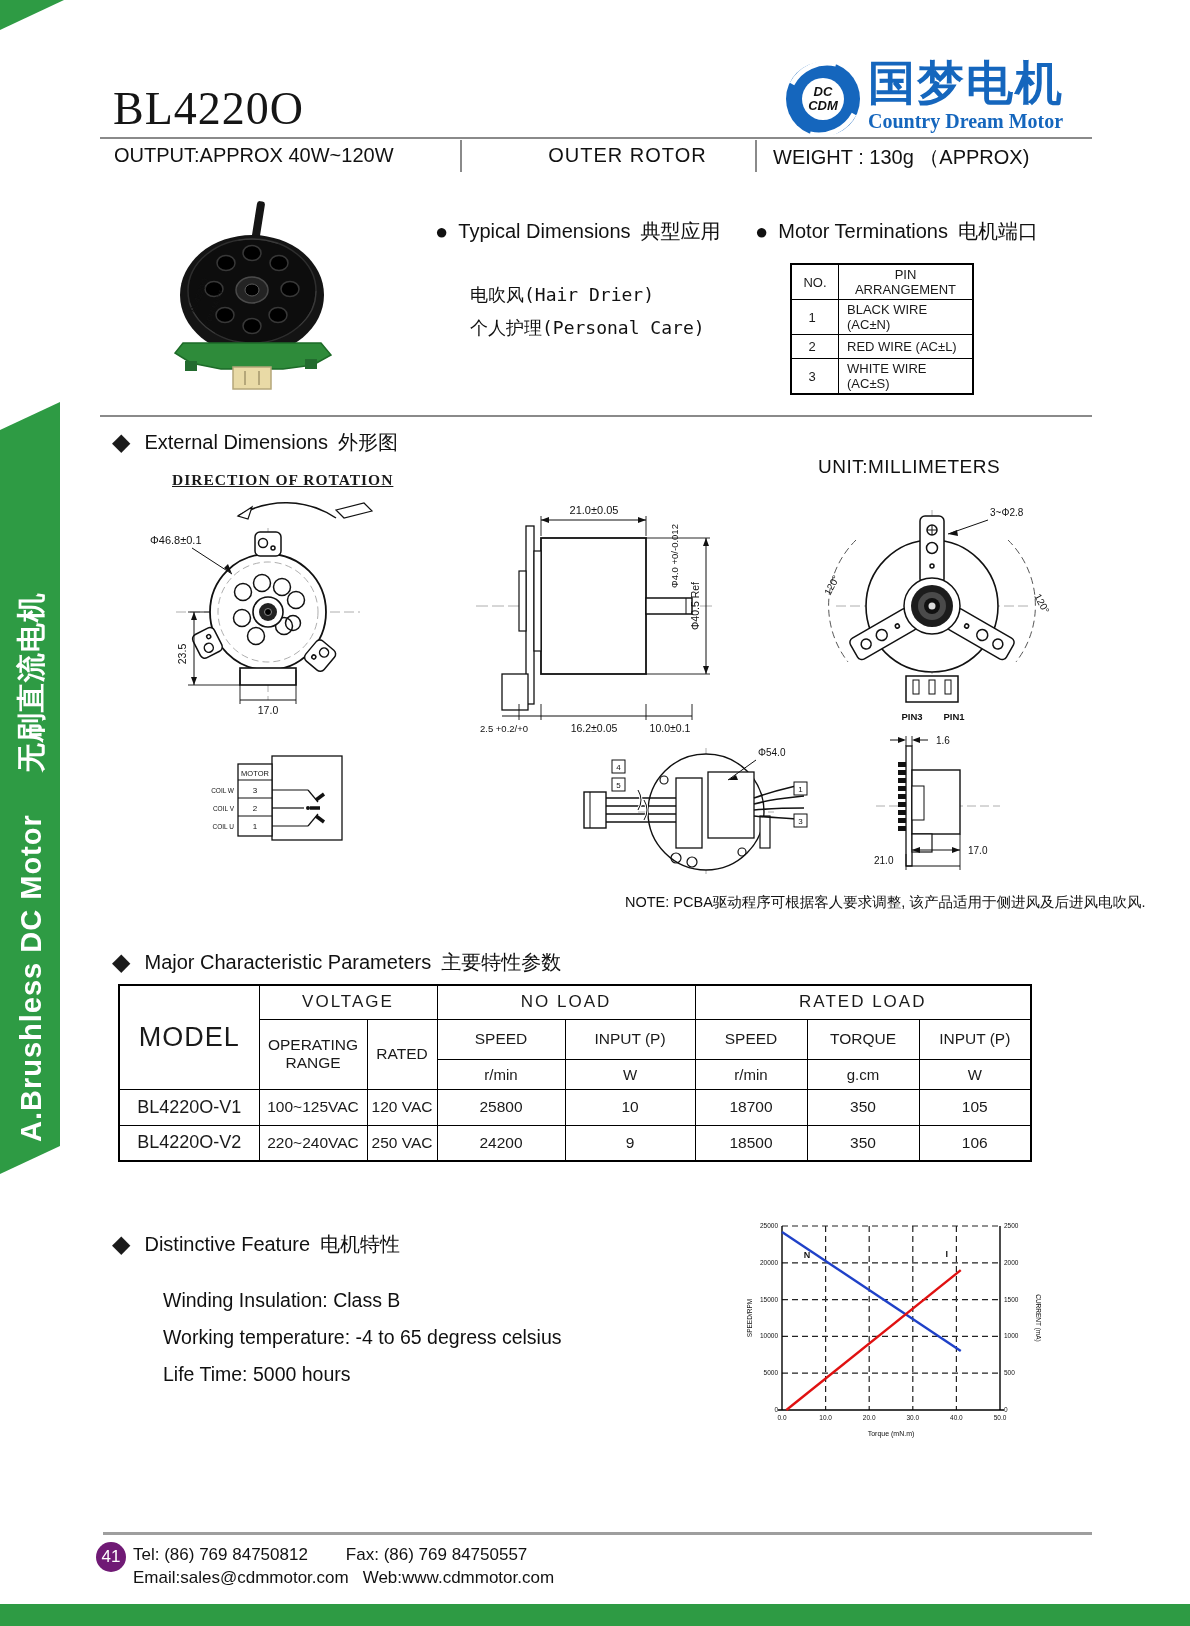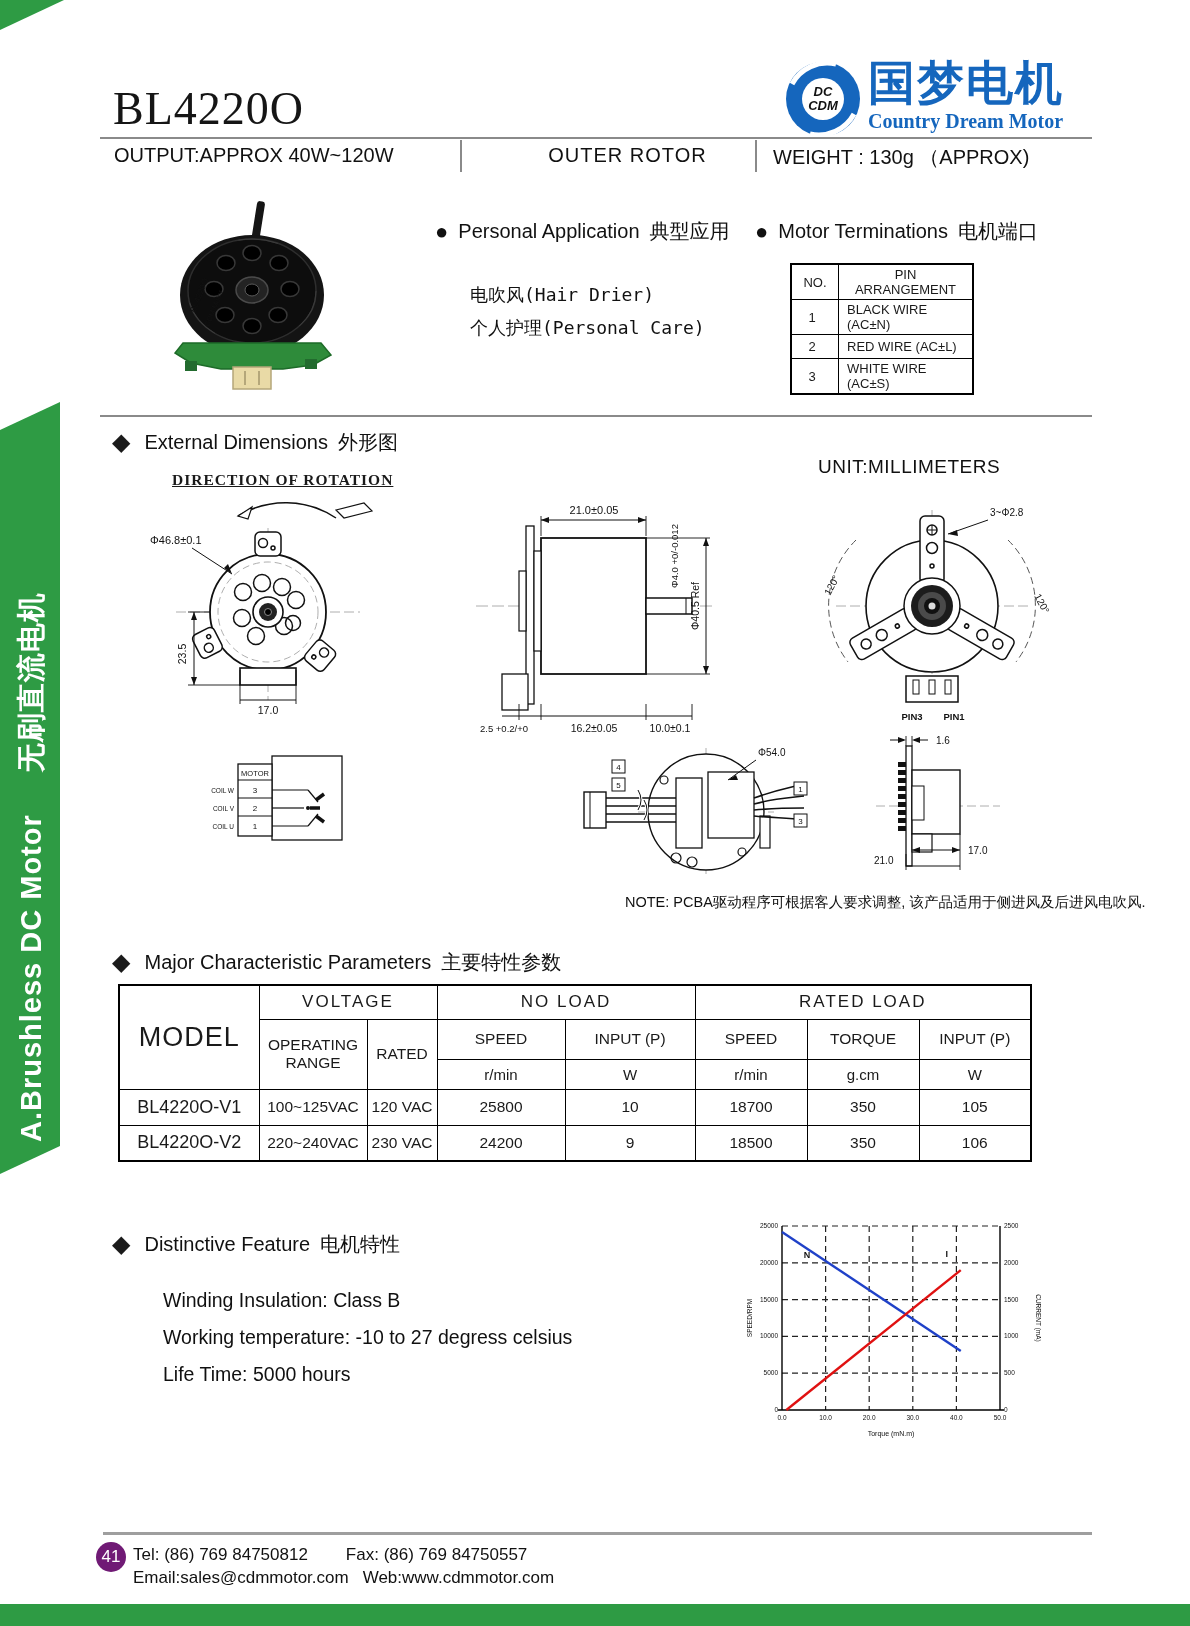--- a/index.html
+++ b/index.html
@@ -116,21 +116,21 @@
     <polygon points="18,148 156,148 166,160 148,170 118,174 56,174 26,168 10,158" fill="#2e8b3a" stroke="#1d6b28" stroke-width="1.5"></polygon>
     <rect x="20" y="166" width="12" height="10" fill="#226b2e"></rect>
     <rect x="140" y="164" width="12" height="10" fill="#226b2e"></rect>
     <rect x="68" y="172" width="38" height="22" fill="#e9daa6" stroke="#b5a77a" stroke-width="1.5"></rect>
     <line x1="80" y1="176" x2="80" y2="190" stroke="#b5a77a" stroke-width="2"></line>
     <line x1="94" y1="176" x2="94" y2="190" stroke="#b5a77a" stroke-width="2"></line>
   </svg>
 
   <div class="abs sec-head" style="left:435px;top:218px;">
     <span class="dot-bullet">●</span>
-    <span>Personal Application</span>
+    <span>Typical Dimensions</span>
     <span class="cn">典型应用</span>
   </div>
   <div class="abs" style="left:470px;top:278px;">
     <div class="app-item">电吹风(Hair Drier)</div>
     <div class="app-item">个人护理(Personal Care)</div>
   </div>
 
   <div class="abs sec-head" style="left:755px;top:218px;">
     <span class="dot-bullet">●</span>
     <span>Motor Terminations</span>
@@ -446,38 +446,38 @@
       <td>120 VAC</td>
       <td>25800</td>
       <td>10</td>
       <td>18700</td>
       <td>350</td>
       <td>105</td>
     </tr>
     <tr class="data">
       <td class="model-name">BL4220O-V2</td>
       <td>220~240VAC</td>
-      <td>230 VAC</td>
+      <td>250 VAC</td>
       <td>24200</td>
       <td>9</td>
       <td>18500</td>
       <td>350</td>
       <td>106</td>
     </tr>
   </tbody>
     </table>
 
   <div class="abs sec-head" style="left:112px;top:1230px;">
     <span class="diamond">◆</span>
     <span>Distinctive Feature</span>
     <span class="cn">电机特性</span>
   </div>
   <div class="abs" style="left:163px;top:1282px;">
     <div class="feature-line">Winding Insulation: Class B</div>
-    <div class="feature-line">Working temperature:  -10 to 27 degress celsius</div>
+    <div class="feature-line">Working temperature:  -4 to 65 degress celsius</div>
     <div class="feature-line">Life Time: 5000 hours</div>
   </div>
 
   <svg id="chart" class="abs" style="left:742px;top:1212px;" width="300" height="234" viewBox="0 0 300 234">
       <text x="40" y="208" text-anchor="middle" font-size="6.5">0.0</text>
       <line x1="83.6" y1="14" x2="83.6" y2="198" stroke="#222" stroke-width="1.2" stroke-dasharray="6 4"></line>
       <text x="83.6" y="208" text-anchor="middle" font-size="6.5">10.0</text>
       <line x1="127.2" y1="14" x2="127.2" y2="198" stroke="#222" stroke-width="1.2" stroke-dasharray="6 4"></line>
       <text x="127.2" y="208" text-anchor="middle" font-size="6.5">20.0</text>
       <line x1="170.79999999999998" y1="14" x2="170.79999999999998" y2="198" stroke="#222" stroke-width="1.2" stroke-dasharray="6 4"></line>

